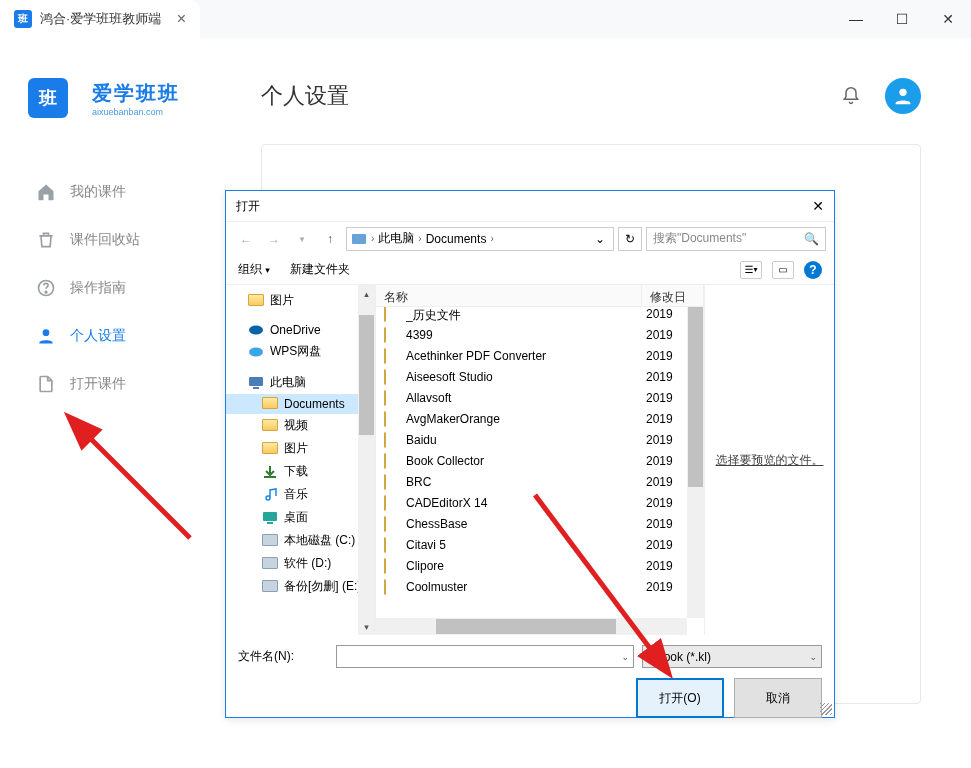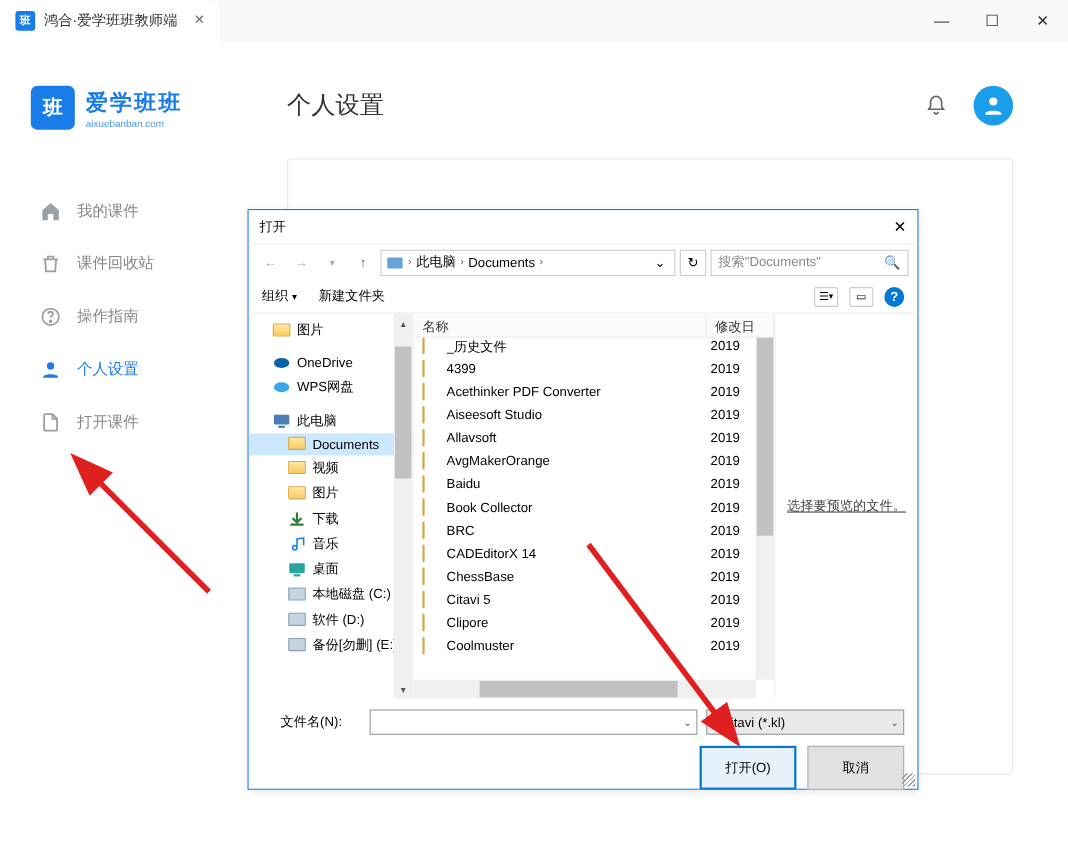--- a/index.html
+++ b/index.html
@@ -17,21 +17,21 @@
 .win-controls { margin-left: auto; display: flex; }
 .win-btn { width: 46px; height: 38px; display: flex; align-items: center; justify-content: center; font-size: 14px; color: #333; }
 
 
 .main { display: flex; height: calc(768px - 38px); }
 
 
 .sidebar { width: 225px; background: #fff; padding: 40px 20px 20px 28px; }
 .logo { display: flex; align-items: center; gap: 10px; margin-bottom: 50px; }
 .logo-badge { width: 40px; height: 40px; background: #1a7ce8; color: #fff; border-radius: 6px; display: flex; align-items: center; justify-content: center; font-size: 18px; font-weight: bold; }
-.logo-text { color: #1a7ce8; }
+.logo-text { color: #1a7ce8; margin-left: 14px; }
 .logo-text .main-text { font-size: 20px; font-weight: bold; letter-spacing: 2px; }
 .logo-text .sub-text { font-size: 9px; color: #4a9ae8; }
 
 .nav-item { display: flex; align-items: center; gap: 14px; padding: 14px 8px; color: #888; font-size: 14px; cursor: pointer; }
 .nav-item.active { color: #1a7ce8; }
 .nav-icon { width: 20px; height: 20px; display: flex; align-items: center; justify-content: center; }
 
 
 .content { flex: 1; background: #fff; padding: 40px 50px; position: relative; }
 .page-header { display: flex; align-items: center; }
@@ -93,21 +93,21 @@
 .fl-scrollbar-h { position: absolute; left: 0; right: 17px; bottom: 0; height: 17px; background: #f0f0f0; }
 .fl-scroll-thumb { position: absolute; right: 1px; top: 0; width: 15px; height: 180px; background: #c1c1c1; }
 .fl-scroll-thumb-h { position: absolute; left: 60px; bottom: 1px; height: 15px; width: 180px; background: #c1c1c1; }
 
 
 .preview { width: 130px; border-left: 1px solid #eee; display: flex; align-items: center; justify-content: center; text-align: center; font-size: 12px; color: #444; padding: 0 8px; text-decoration: underline; }
 
 
 .dlg-bottom { padding: 10px 12px 12px; }
 .filename-row { display: flex; align-items: center; gap: 8px; margin-bottom: 10px; }
-.filename-row label { width: 90px; text-align: center; font-size: 12px; }
+.filename-row label { width: 90px; text-align: left; font-size: 12px; }
 .combo { height: 23px; border: 1px solid #999; display: flex; align-items: center; padding: 0 4px; font-size: 12px; }
 .combo .caret { margin-left: auto; font-size: 9px; color: #555; }
 .filename-input { flex: 1; }
 .filter { width: 180px; background: #eaeaea; }
 .btn-row { display: flex; justify-content: flex-end; gap: 10px; }
 .win-button { width: 88px; height: 40px; border: 1px solid #adadad; background: #e1e1e1; font-size: 12px; display: flex; align-items:center; justify-content:center; }
 .win-button.primary { border: 2px solid #0078d4; background: #e5f1fb; }
 
 
 .arrow { position: absolute; z-index: 20; }
@@ -456,21 +456,21 @@
       </div>
     </div>
 
     <div class="dlg-bottom">
       <div class="filename-row">
         <label>文件名(N):</label>
         <div class="combo filename-input">
             <span class="caret">⌄</span>
           </div>
         <div class="combo filter">
-            <span>ll Citavi (*.kl)</span>
+            <span>ll Book (*.kl)</span>
             <span class="caret">⌄</span>
           </div>
       </div>
       <div class="btn-row">
         <div class="win-button primary">打开(O)</div>
         <div class="win-button">取消</div>
       </div>
     </div>
     <div class="resize-grip"></div>
   </div>

